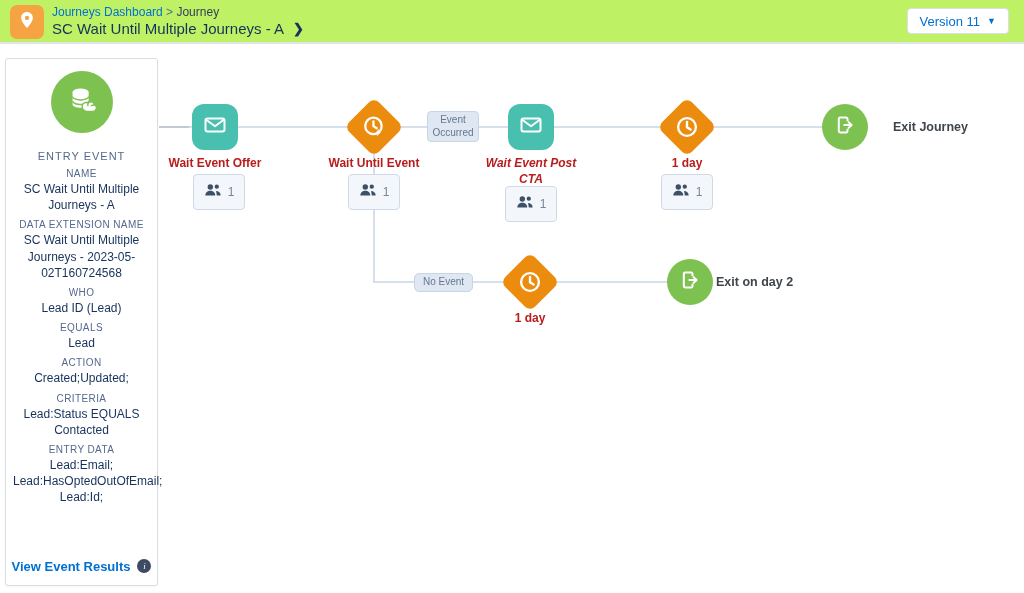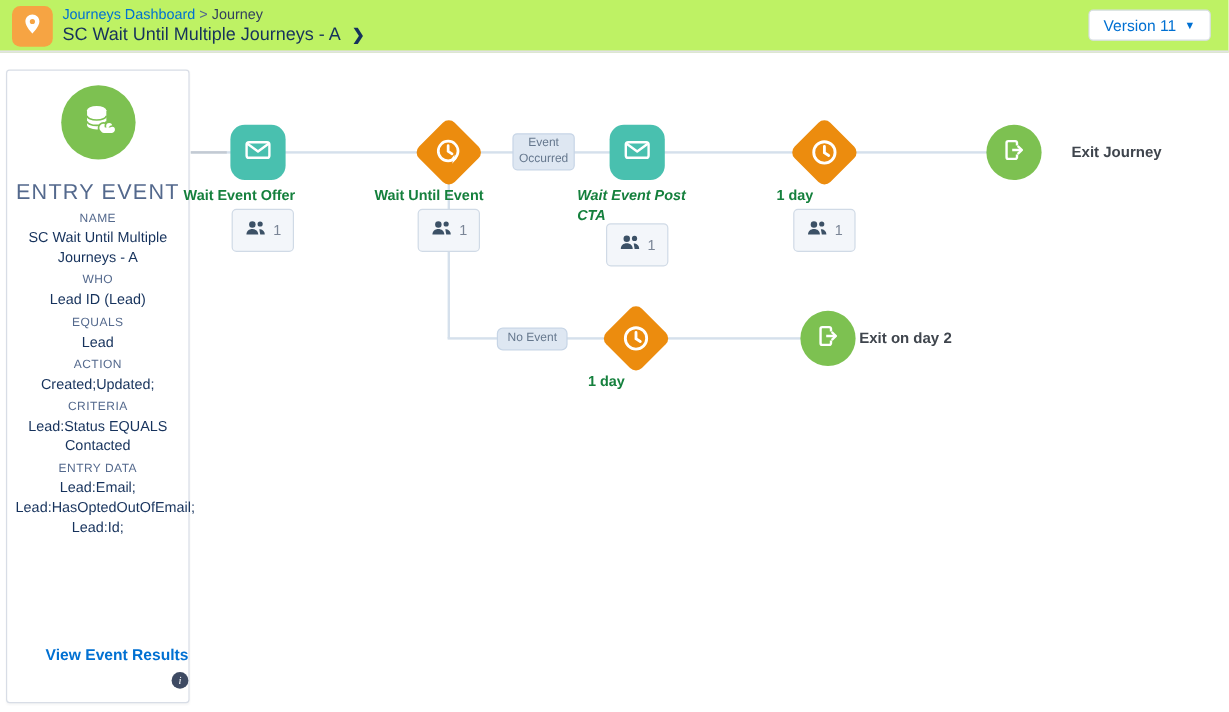--- a/index.html
+++ b/index.html
@@ -21,43 +21,43 @@
                border:1px solid #D8DDE6;border-radius:4px;display:flex;align-items:center;gap:7px;
                font-size:13px;color:#0070D2;cursor:pointer;font-family:inherit;}
   .version-caret{font-size:9px;line-height:1;}
 
   
   .panel{position:absolute;left:5px;top:58px;width:153px;height:528px;background:#fff;
          border:1px solid #D8DDE6;border-radius:3px;box-sizing:border-box;text-align:center;
          padding:0 7px;box-shadow:0 1px 2px rgba(0,0,0,.04);}
   .entry-icon{width:62px;height:62px;border-radius:50%;background:#7DC151;margin:12px auto 0;
               display:flex;align-items:center;justify-content:center;}
-  .panel-heading{margin-top:17px;font-size:18px;color:#54698D;letter-spacing:1px;}
+  .panel-heading{margin-top:17px;font-size:11px;color:#54698D;letter-spacing:1px;}
   .field{margin-top:6px;}
   .field-label{font-size:10px;color:#54698D;letter-spacing:.4px;}
   .field-value{font-size:12px;color:#16325C;line-height:1.35;margin-top:2px;}
-  .results-row{position:absolute;left:0;right:0;bottom:11px;display:flex;align-items:flex-end;
-               justify-content:center;gap:7px;flex-direction:column;}
+  .results-row{position:absolute;left:0;right:0;bottom:11px;display:flex;align-items:flex-start;
+               justify-content:center;gap:7px;}
   .results-link{font-size:13px;font-weight:600;color:#0070D2;text-decoration:none;cursor:pointer;}
   .info-badge{width:14px;height:14px;border-radius:50%;background:#3E4A63;color:#fff;font-size:9px;
               font-style:italic;font-family:"Liberation Serif",serif;display:flex;align-items:center;
               justify-content:center;cursor:pointer;}
   .line{position:absolute;background:#D5E0EC;}
   .stub{background:#C3CAD3;}
   .pill{position:absolute;background:#DEE7F2;border:1px solid #C7D5E6;border-radius:4px;
         color:#66788E;font-size:10px;line-height:1.25;text-align:center;box-sizing:border-box;}
   .node-sq{position:absolute;width:46px;height:46px;border-radius:12px;background:#49C0AF;
            display:flex;align-items:center;justify-content:center;cursor:pointer;}
   .node-d{position:absolute;width:42px;height:42px;border-radius:7px;background:#EC8C0E;
           transform:rotate(45deg);cursor:pointer;}
   .node-d .di{position:absolute;left:0;top:0;right:0;bottom:0;display:flex;align-items:center;
               justify-content:center;transform:rotate(-45deg);}
   .node-c{position:absolute;width:46px;height:46px;border-radius:50%;background:#7DC151;
           display:flex;align-items:center;justify-content:center;cursor:pointer;}
-  .nlabel{position:absolute;font-size:12px;font-weight:bold;color:#15803d;text-align:left;
+  .nlabel{position:absolute;font-size:12px;font-weight:bold;color:#b91c1c;text-align:center;
           line-height:1.3;}
   .nlabel-side{position:absolute;font-size:12.5px;font-weight:bold;color:#3F454D;white-space:nowrap;}
   .badge{position:absolute;width:52px;height:36px;background:#F3F6FA;border:1px solid #D0DAE6;
          border-radius:4px;display:flex;align-items:center;justify-content:center;gap:6px;
          box-sizing:border-box;}
   .badge-num{font-size:12px;color:#7A8596;}
 </style>
 </head>
 <body>
 
@@ -101,20 +101,24 @@
         </svg>
       </span>
     </div>
     <div class="panel-heading">ENTRY EVENT</div>
 
     <div class="field">
       <div class="field-label">NAME</div>
       <div class="field-value">SC Wait Until Multiple Journeys - A</div>
     </div>
     <div class="field">
+      <div class="field-label">DATA EXTENSION NAME</div>
+      <div class="field-value">SC Wait Until Multiple Journeys - 2023-05-02T160724568</div>
+    </div>
+    <div class="field">
       <div class="field-label">WHO</div>
       <div class="field-value">Lead ID (Lead)</div>
     </div>
     <div class="field">
       <div class="field-label">EQUALS</div>
       <div class="field-value">Lead</div>
     </div>
     <div class="field">
       <div class="field-label">ACTION</div>
       <div class="field-value">Created;Updated;</div>

